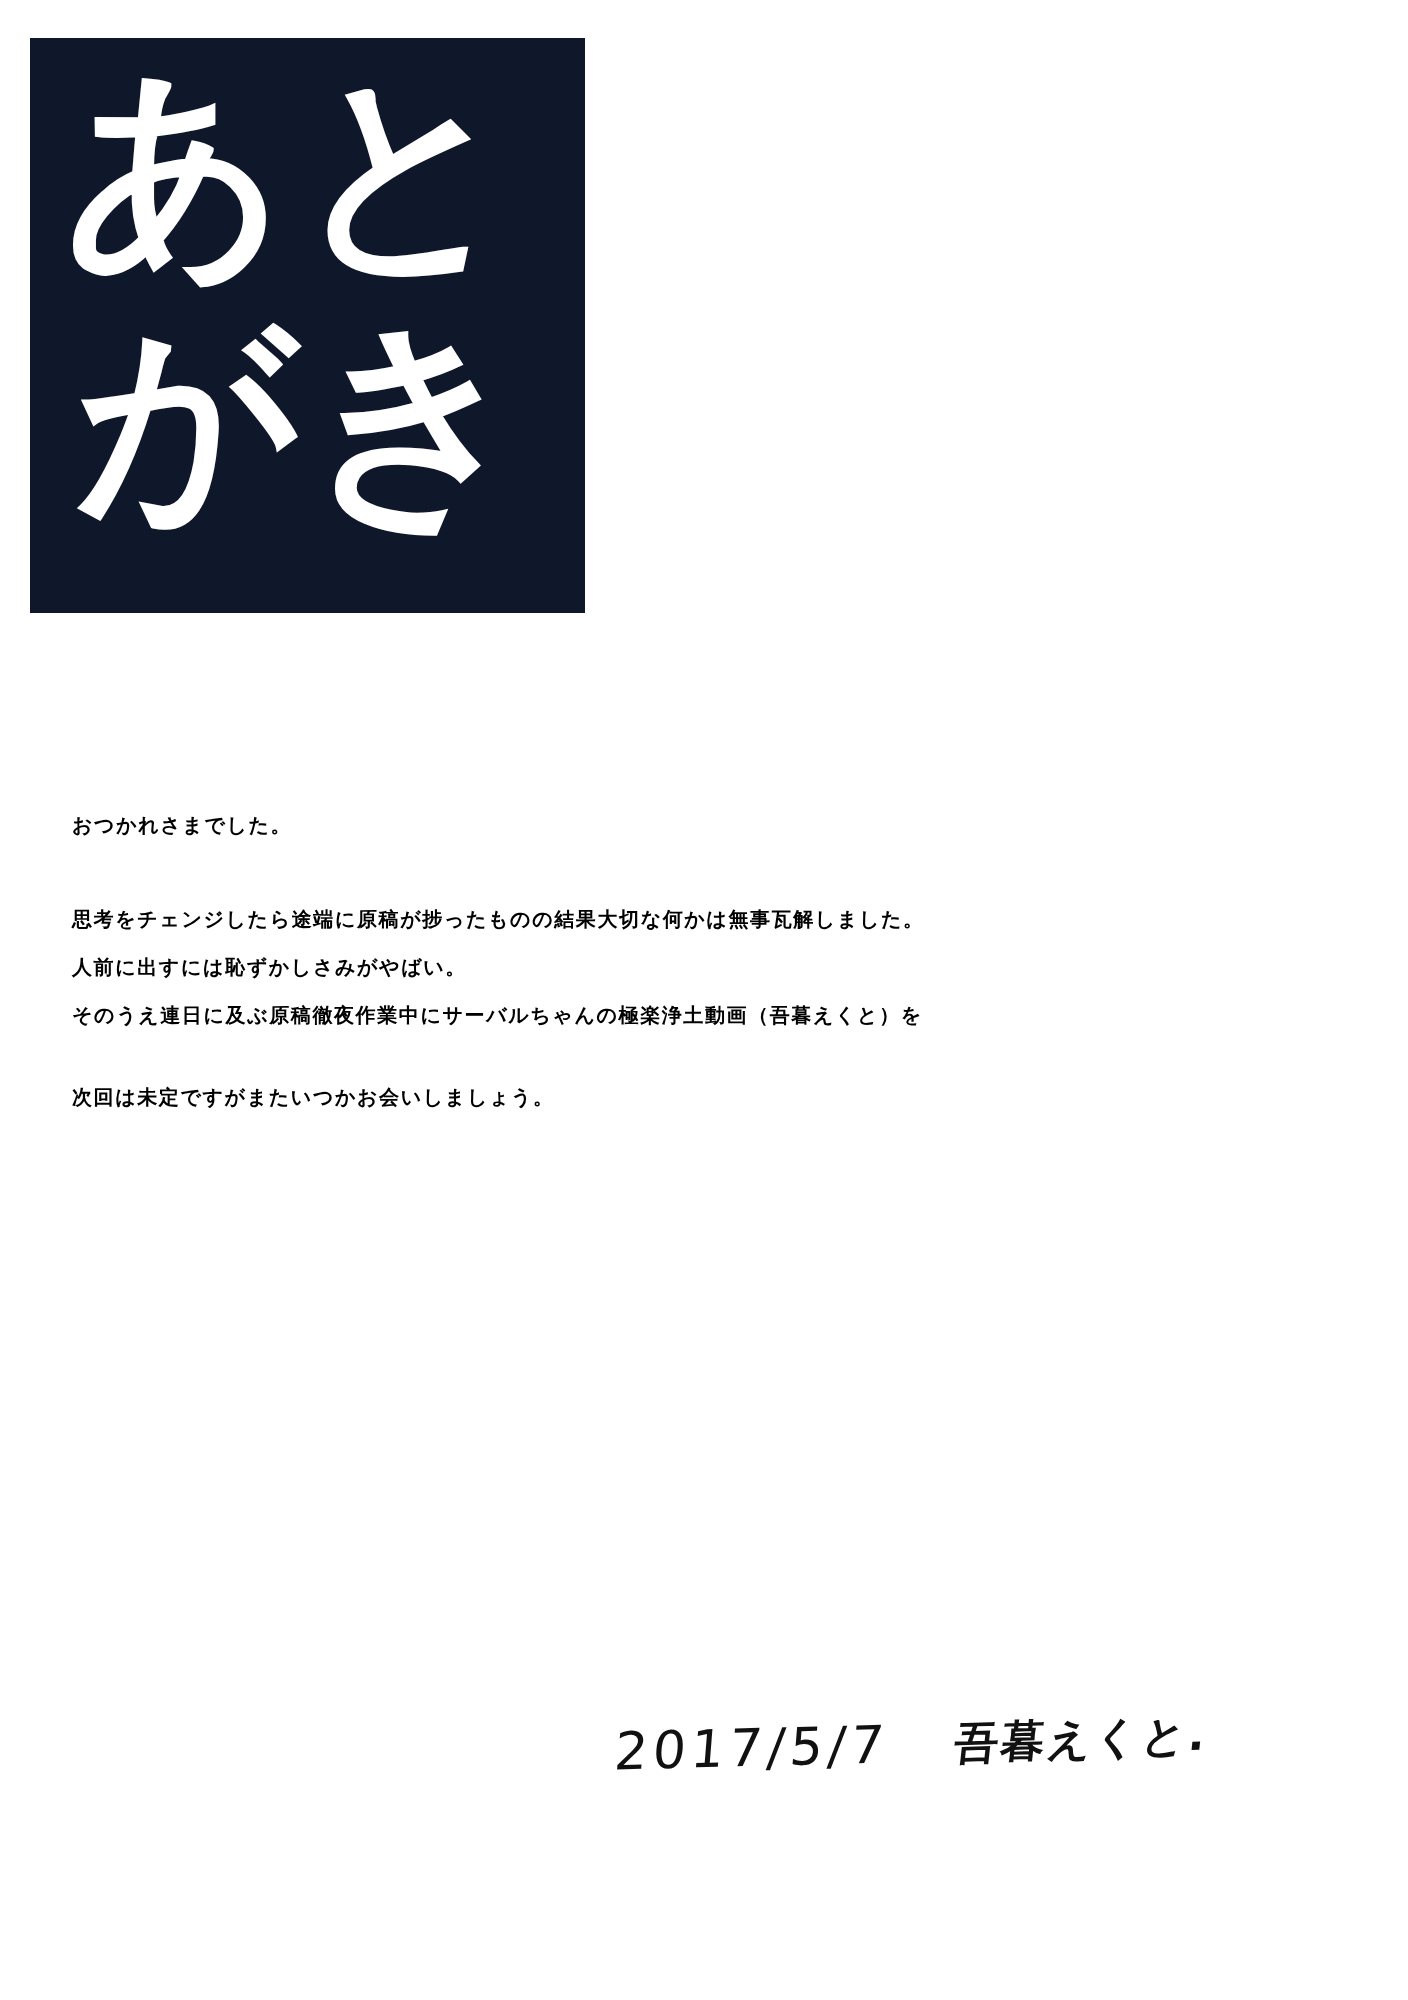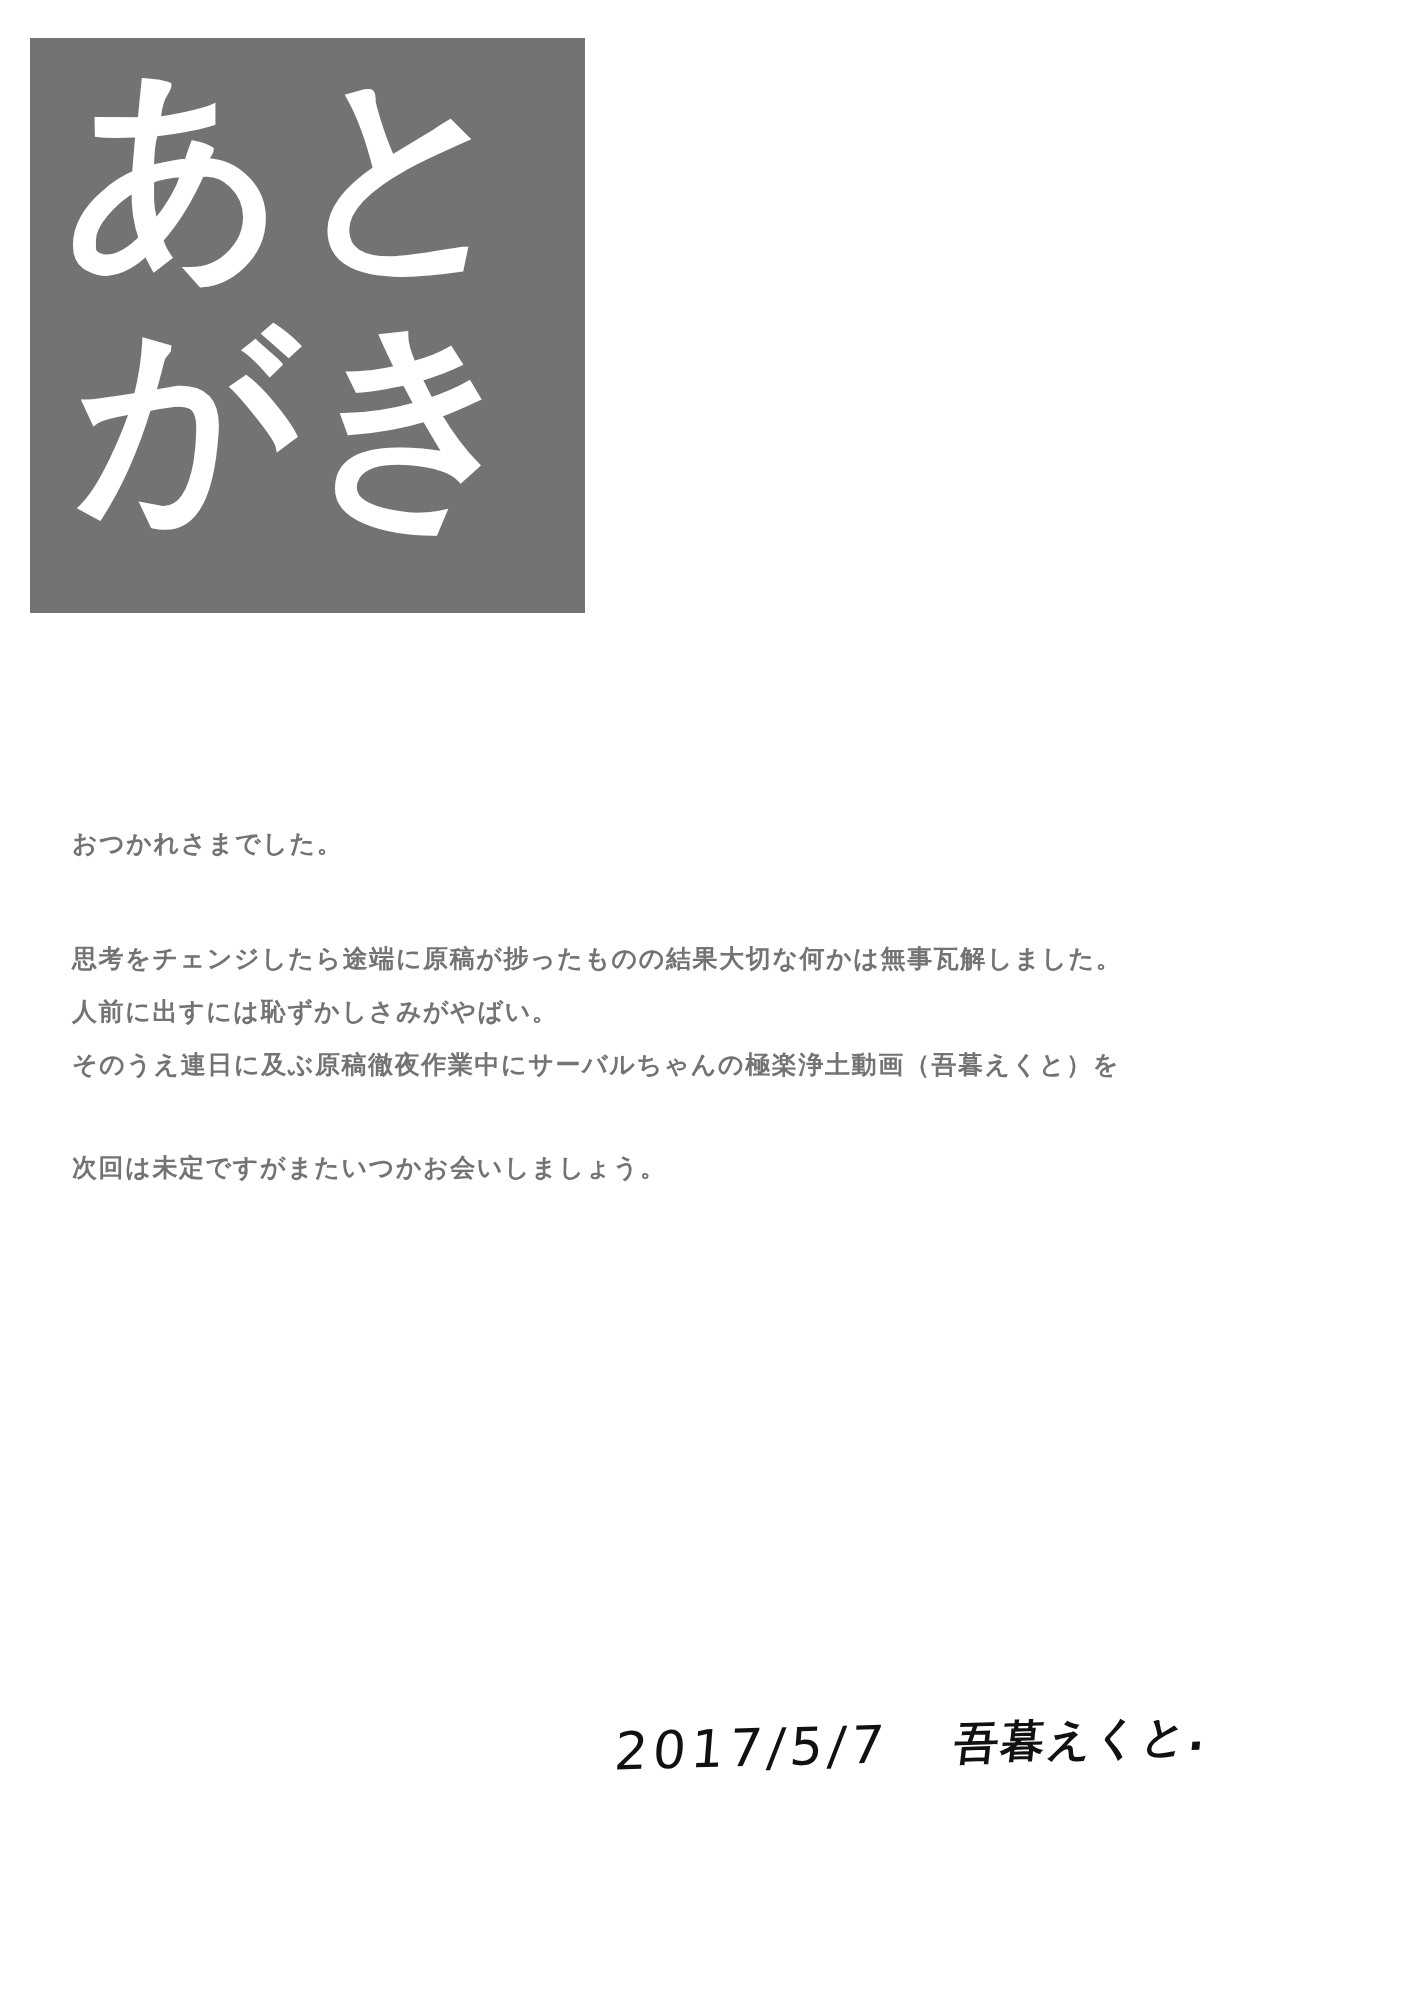--- a/index.html
+++ b/index.html
@@ -16,21 +16,21 @@
     overflow: hidden;
   }
 
   
   #title-block {
     position: absolute;
     left: 30px;
     top: 38px;
     width: 555px;
     height: 575px;
-    background: #737373;
+    background: #0f172a;
     box-sizing: border-box;
     padding: 26px 34px;
   }
   #title-block .kana-line {
     color: #ffffff;
     font-family: "DejaVu Sans", sans-serif;
     font-weight: 700;
     font-size: 218px;
     line-height: 0.97;
     letter-spacing: 6px;
@@ -47,28 +47,27 @@
     position: absolute;
     left: 72px;
     top: 815px;
     width: 1240px;
   }
   .para {
     margin: 0 0 0 0;
   }
   .line {
     font-family: "DejaVu Sans", sans-serif;
-    font-size: 25px;
+    font-size: 20px;
     font-weight: 600;
     line-height: 1.0;
     letter-spacing: 1.6px;
-    color: #737373;
+    color: #000000;
     white-space: nowrap;
     margin-bottom: 28px;
-    margin-top: 16px;
   }
   .para-gap {
     height: 46px;
   }
   .para-gap-small {
     height: 34px;
   }
 
   
   #signature-row {

